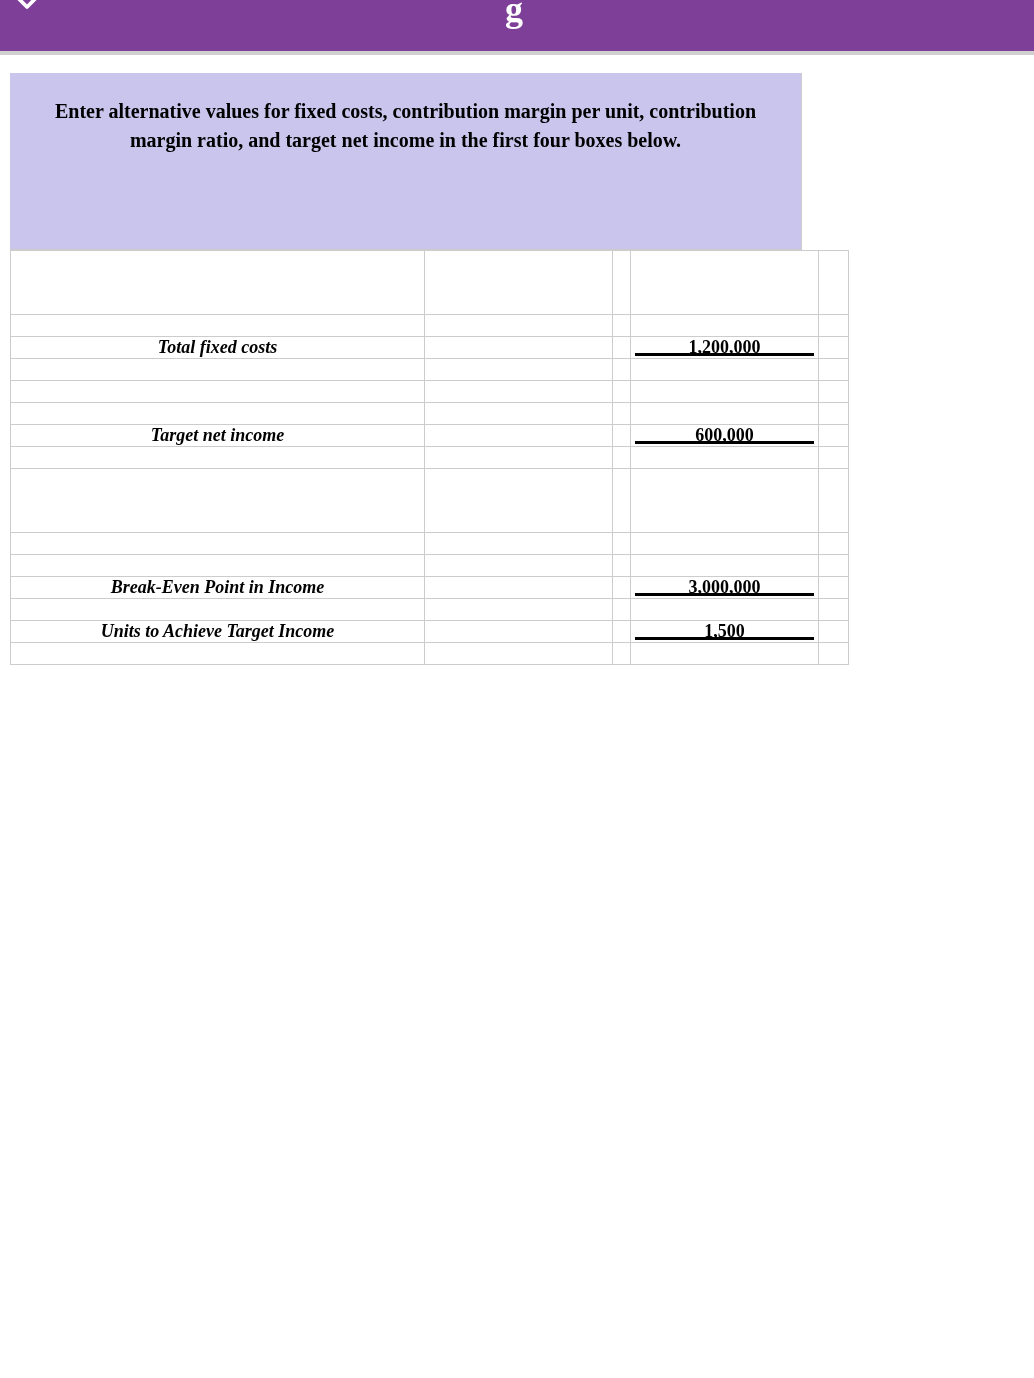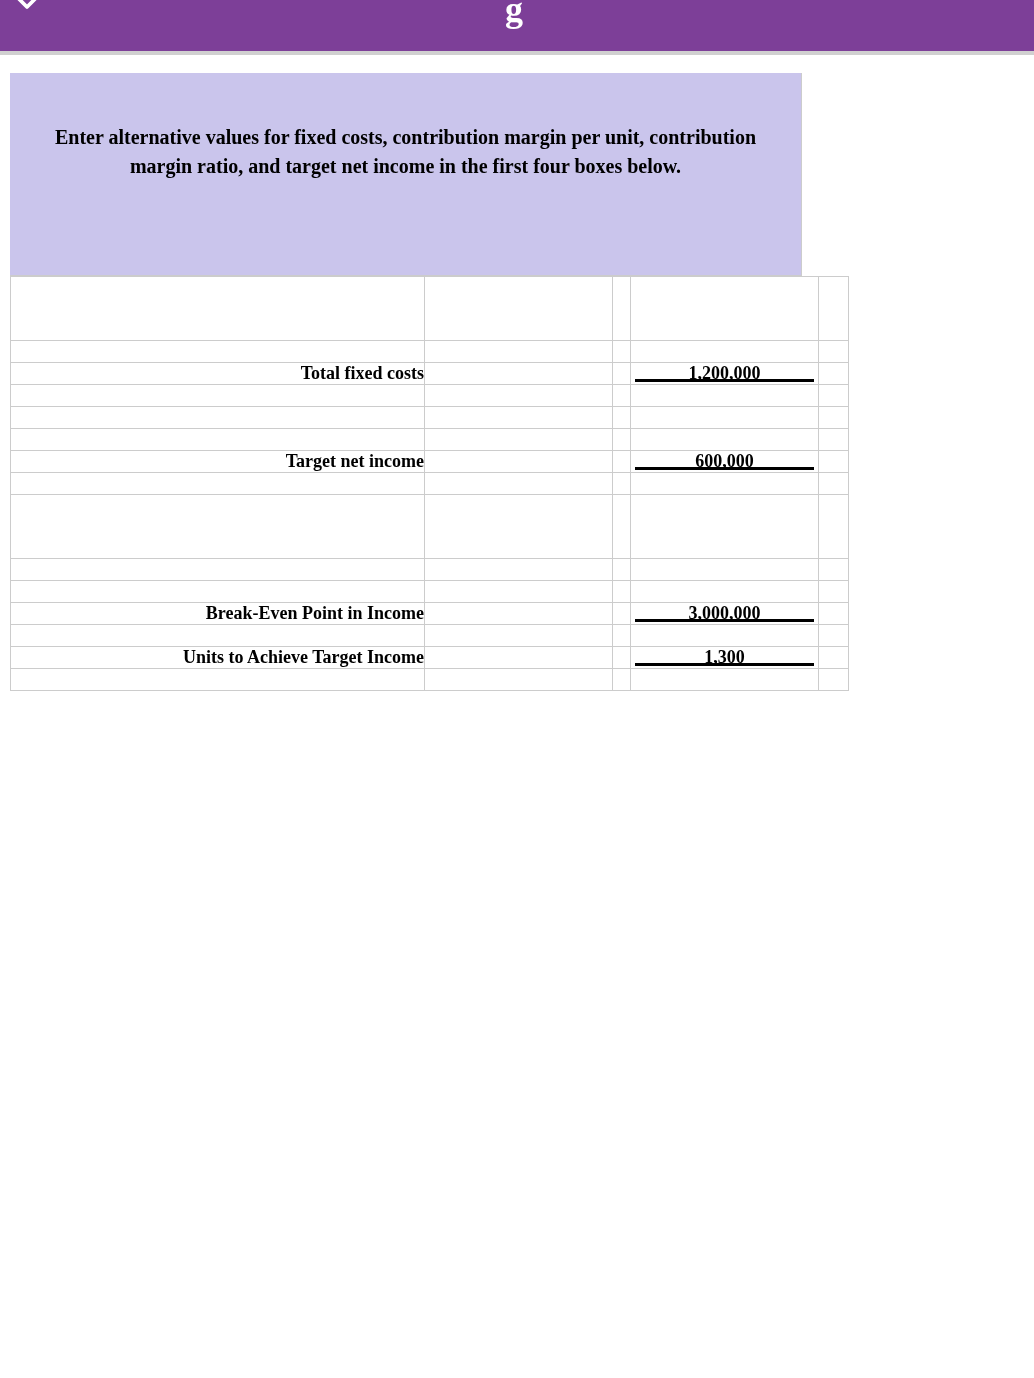--- a/index.html
+++ b/index.html
@@ -31,21 +31,21 @@
     top: -13px;
     width: 30px;
     height: 30px;
   }
   .topbar-arrow svg { display:block; }
   .sheet {
     padding: 18px 10px 10px 10px;
   }
   .instructions {
     background: #cac5ec;
-    padding: 50px 16px 72px 16px;
+    padding: 24px 16px 72px 16px;
     text-align: center;
     font-weight: bold;
     font-size: 20px;
     line-height: 1.45;
     color: #000;
     border-right: 1px solid #ccc;
     border-bottom: 1px solid #ccc;
     width: 792px;
   }
   .instructions p { margin: 0 0 22px 0; }
@@ -58,21 +58,22 @@
     border: 1px solid #ccc;
     padding: 0;
     background: #fff;
     font-size: 18px;
     font-weight: bold;
     color: #000;
     vertical-align: middle;
   }
   td.label {
     padding: 12px 8px;
-    text-align: right;
+    text-align: center;
+    font-style: italic;
   }
   td.spacer-row {
     background: #e3e1ed;
     height: 22px;
   }
   td.blank-row {
     height: 64px;
   }
   td.mid { }
   td.narrow { }
@@ -222,21 +223,21 @@
           <td class="spacer-row"></td>
           <td class="spacer-row"></td>
           <td class="spacer-row"></td>
           <td class="spacer-row"></td>
         </tr>
 
     <tr>
       <td class="label">Units to Achieve Target Income</td>
       <td class="mid"></td>
           <td class="narrow"></td>
-      <td class="value with-underline">1,300</td>
+      <td class="value with-underline">1,500</td>
       <td class="last"></td>
     </tr>
     <tr>
           <td class="spacer-row"></td>
           <td class="spacer-row"></td>
           <td class="spacer-row"></td>
           <td class="spacer-row"></td>
           <td class="spacer-row"></td>
         </tr>
 

